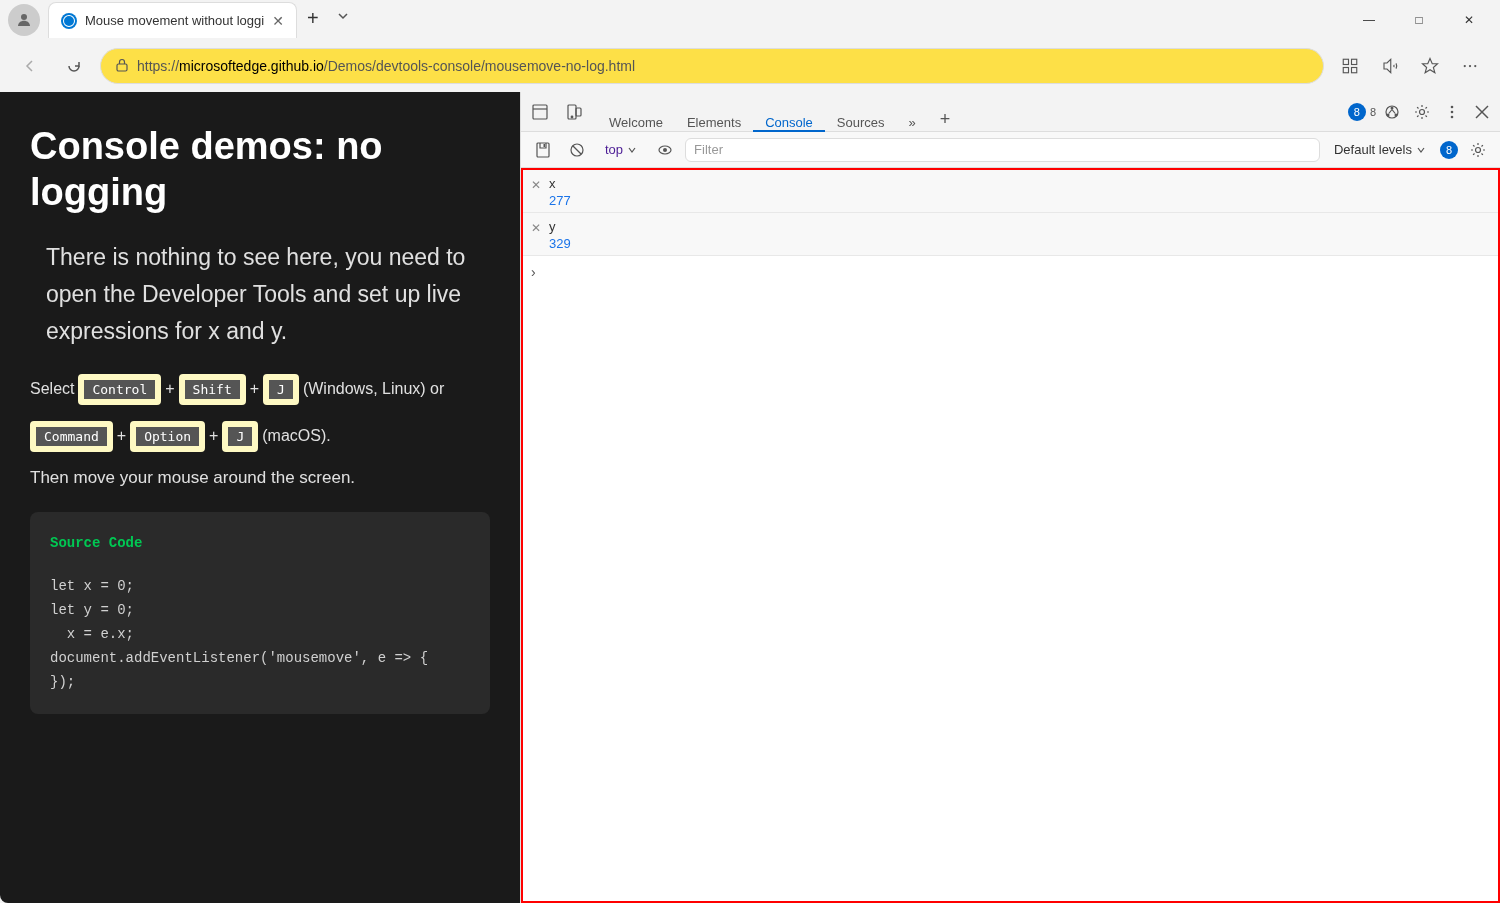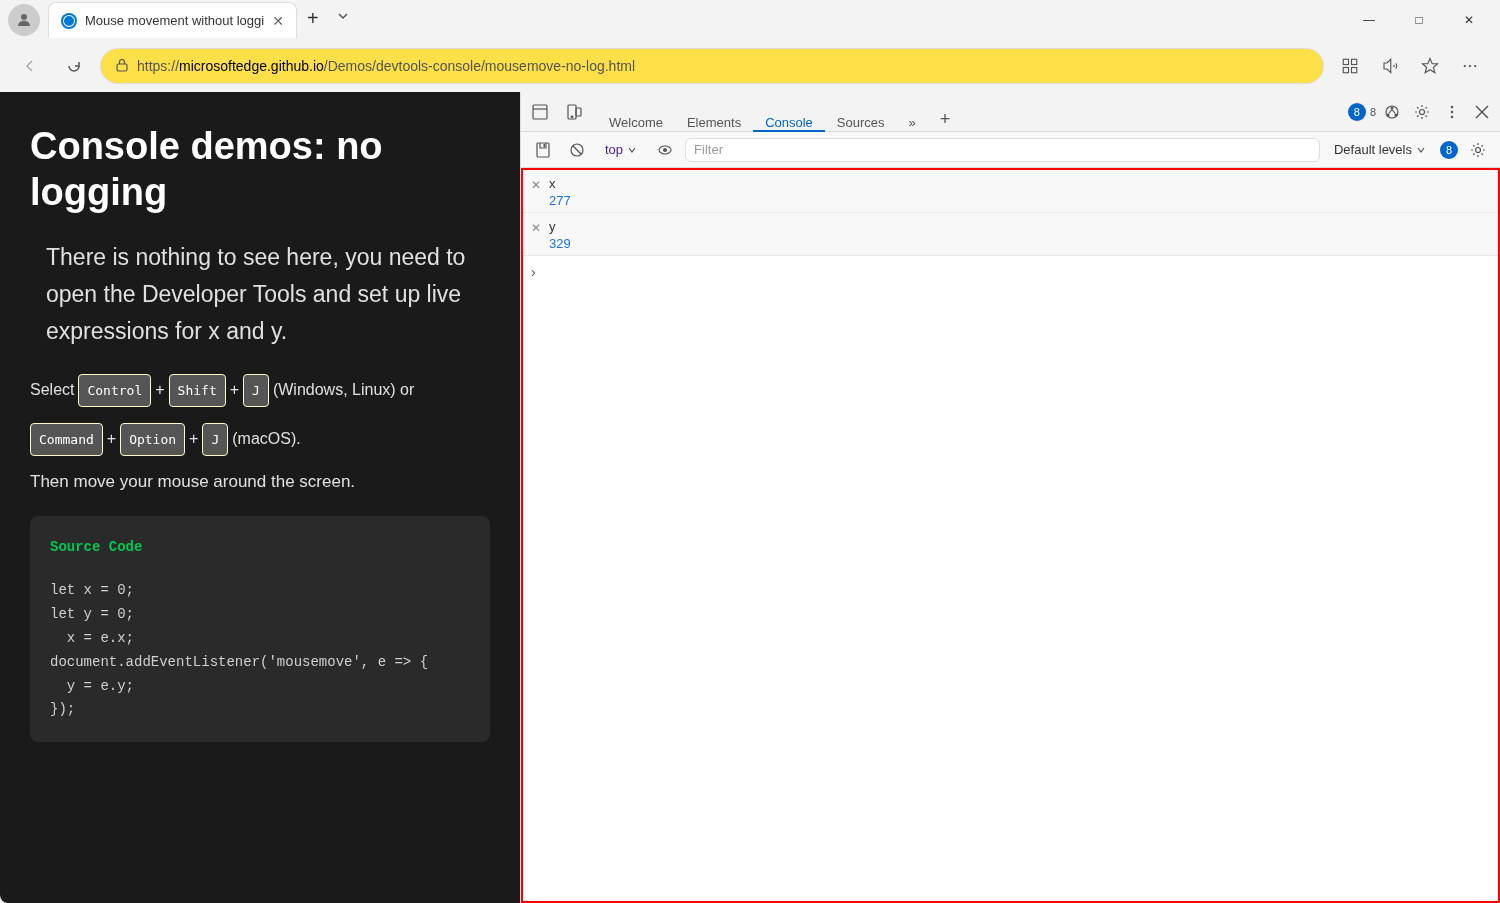--- a/index.html
+++ b/index.html
@@ -34,21 +34,21 @@
     .toolbar-icon { width: 36px; height: 36px; display: flex; align-items: center; justify-content: center; cursor: pointer; border-radius: 4px; color: #333; font-size: 16px; }
 
     
     .browser-content { flex: 1; display: flex; overflow: hidden; }
 
     
     .webpage { width: 520px; height: 100%; background: #1a1a1a; color: white; padding: 32px 30px; overflow-y: auto; flex-shrink: 0; border-radius: 0 0 0 8px; }
     .page-title { font-size: 38px; font-weight: 700; line-height: 1.2; margin-bottom: 24px; }
     .page-desc { font-size: 23px; line-height: 1.6; color: #e0e0e0; margin-bottom: 24px; margin-left: 16px; }
     .shortcut-line { font-size: 16px; color: #e0e0e0; margin-bottom: 16px; display: flex; align-items: center; flex-wrap: wrap; gap: 4px; }
-    .kbd { background: #555; color: #fff; border: 1px solid #fef9c3; border-radius: 4px; padding: 8px 8px; font-family: monospace; font-size: 13px; white-space: nowrap; text-align: center; }
+    .kbd { background: #555; color: #fff; border: 6px solid #fef9c3; border-radius: 4px; padding: 2px 8px; font-family: monospace; font-size: 13px; white-space: nowrap; text-align: center; }
     .page-then { font-size: 17px; color: #e0e0e0; margin-bottom: 24px; }
     .code-block { background: #2a2a2a; border-radius: 8px; padding: 20px; font-family: 'Courier New', monospace; font-size: 14px; line-height: 1.7; }
     .code-label { color: #00c853; font-weight: 600; margin-bottom: 20px; }
     .code-line { color: #d0d0d0; }
 
     
     .devtools { flex: 1; background: white; display: flex; flex-direction: column; border-left: 1px solid #ddd; }
 
     
     .devtools-tabs { height: 40px; background: #f3f3f3; display: flex; align-items: center; border-bottom: 1px solid #ddd; padding: 0 4px; }
@@ -200,21 +200,20 @@
       </div>
 
       <p class="page-then">Then move your mouse around the screen.</p>
 
       <div class="code-block">
         <div class="code-label">Source Code</div>
         <div class="code-line">let x = 0;</div>
         <div class="code-line">let y = 0;</div>
         <div class="code-line">&nbsp;&nbsp;x = e.x;</div>
         <div class="code-line">document.addEventListener('mousemove', e =&gt; {</div>
-        <div class="code-line">&nbsp;&nbsp;y = e.y;</div>
         <div class="code-line">});</div>
       </div>
     </div>
 
     <div class="devtools">
 
       <div class="devtools-tabs">
         <div class="devtools-tab-icons">
           <div class="dt-icon">
             <svg width="16" height="16" viewBox="0 0 16 16" fill="none" stroke="#555" stroke-width="1.2">

